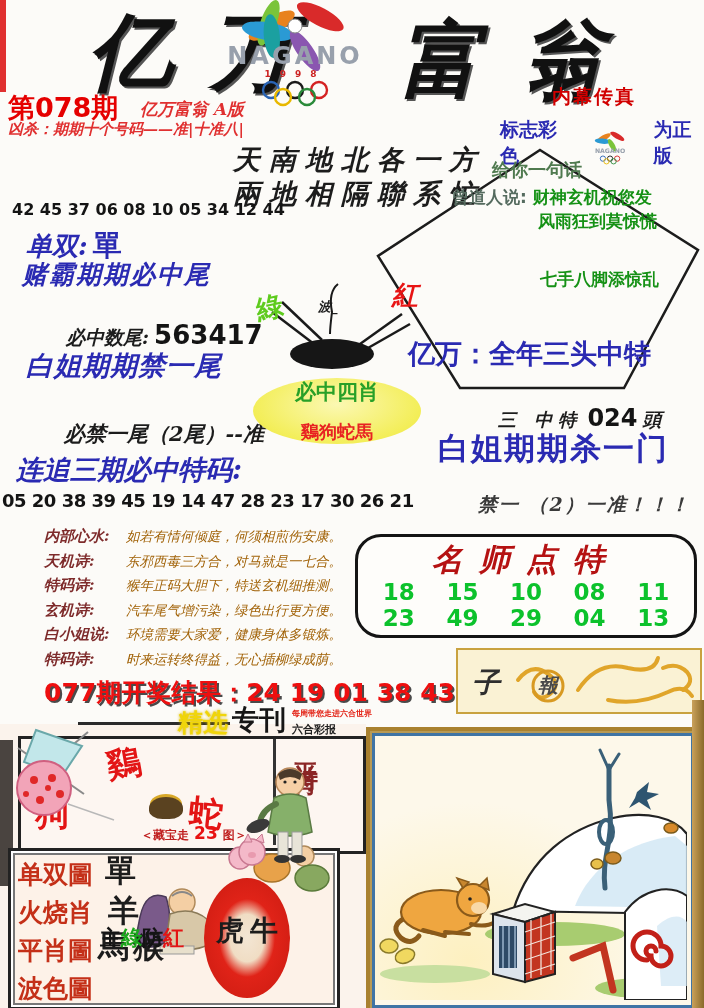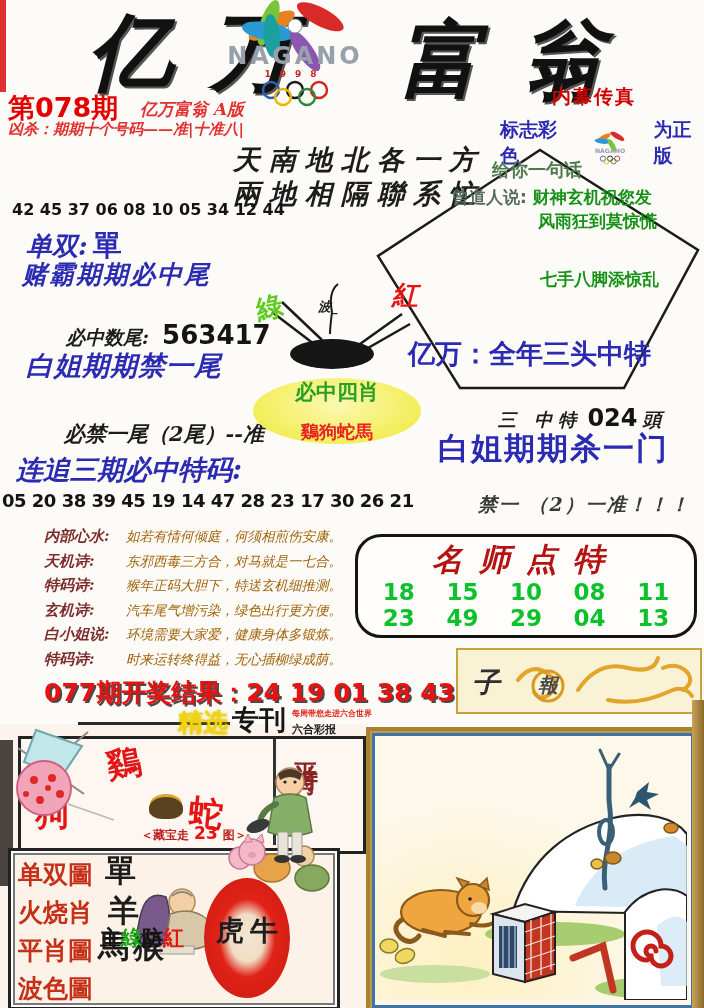--- a/index.html
+++ b/index.html
@@ -102,21 +102,21 @@
   <div class="abs numline" style="left:12px;top:200px;font-size:16px;">42 45 37 06 08 10 05 34 12 44</div>
 
   <div class="abs" style="left:26px;top:226px;">
     <span class="blue" style="font-size:26px;font-style:italic;">单双:</span>
     <span class="blue" style="font-size:29px;">單</span>
   </div>
   <div class="abs blue" style="left:22px;top:258px;font-size:25px;font-style:italic;letter-spacing:2px;">赌霸期期必中尾</div>
 
   <div class="abs" style="left:66px;top:320px;">
     <span class="calli" style="font-size:19px;">必中数尾:</span>
-    <span class="numline" style="font-size:26px;margin-left:8px;">563417</span>
+    <span class="numline" style="font-size:26px;">563417</span>
   </div>
   <div class="abs blue" style="left:26px;top:348px;font-size:27px;font-style:italic;letter-spacing:1px;">白姐期期禁一尾</div>
 
   <div class="abs calli" style="left:64px;top:420px;font-size:21px;">必禁一尾（2尾）--准</div>
   <div class="abs blue" style="left:16px;top:452px;font-size:27px;font-style:italic;">连追三期必中特码:</div>
   <div class="abs numline" style="left:2px;top:490px;font-size:18px;letter-spacing:-0.5px;">05 20 38 39 45 19 14 47 28 23 17 30 26 21</div>
 
   <div class="abs" style="left:250px;top:270px;width:175px;height:108px;">
     <svg width="175" height="108" viewBox="0 0 175 108" style="position:absolute;left:0;top:0;">
       <g stroke="#1a1a1a" stroke-width="2.5" fill="none">

